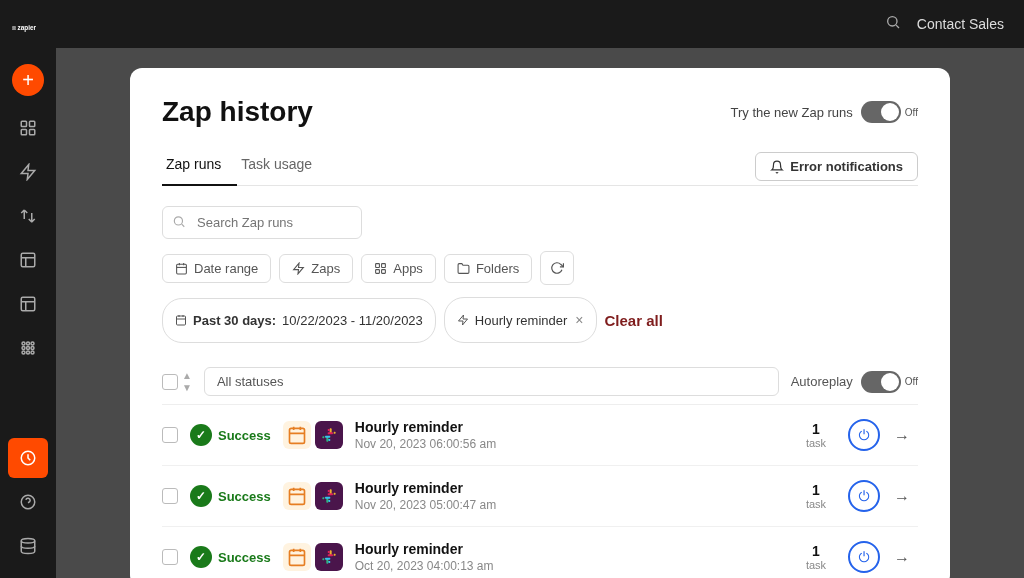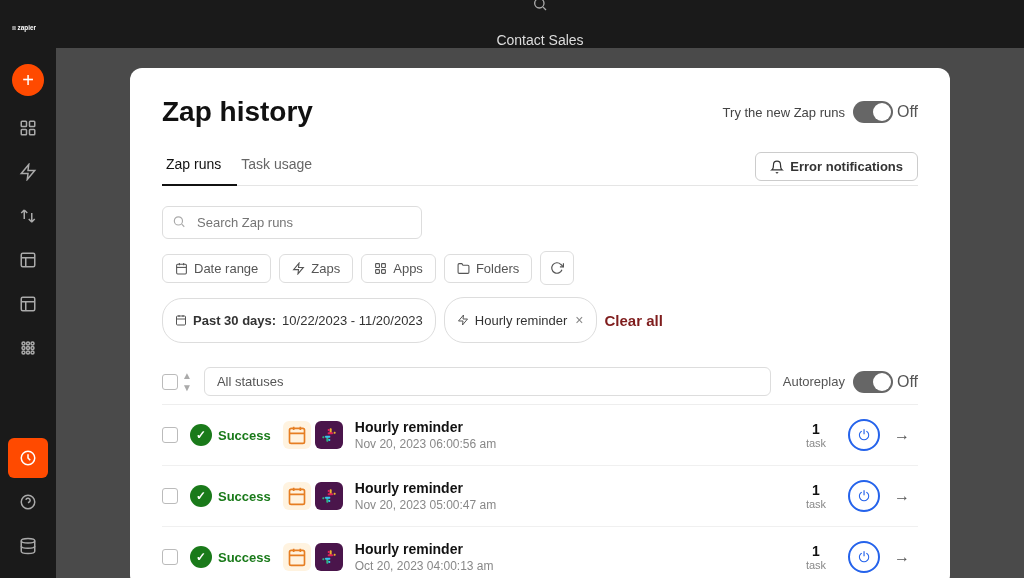--- a/index.html
+++ b/index.html
@@ -66,21 +66,20 @@
     
     .topbar {
       height: 48px;
       background: #1a1a1a;
       display: flex;
       align-items: center;
       justify-content: flex-end;
       padding: 0 20px;
       gap: 16px;
       flex-shrink: 0;
-      flex-direction: column;
     }
     .topbar-search-icon { color: #aaa; font-size: 16px; cursor: pointer; }
     .topbar-contact {
       color: #ddd;
       font-size: 14px;
       cursor: pointer;
     }
 
     
     .content-area {
@@ -136,21 +135,21 @@
     }
     .toggle-knob {
       width: 18px; height: 18px;
       background: white;
       border-radius: 50%;
       position: absolute;
       right: 2px;
       top: 2px;
       transition: all 0.2s;
     }
-    .toggle-label { font-size: 16px; color: #555; font-weight: 500; }
+    .toggle-label { font-size: 10px; color: #555; font-weight: 500; }
 
     
     .tabs {
       display: flex;
       align-items: center;
       justify-content: space-between;
       border-bottom: 1px solid #e5e5e5;
       margin-bottom: 20px;
     }
     .tab-list { display: flex; gap: 0; }
@@ -176,21 +175,21 @@
       color: #333;
       cursor: pointer;
       background: white;
       font-weight: 700;
     }
 
     
     .search-row { margin-bottom: 12px; }
     .search-input-wrap {
       position: relative;
-      width: 260px;
+      width: 200px;
     }
     .search-input-wrap input {
       width: 100%;
       padding: 8px 12px 8px 34px;
       border: 1px solid #ddd;
       border-radius: 6px;
       font-size: 13px;
       color: #333;
       outline: none;
     }

